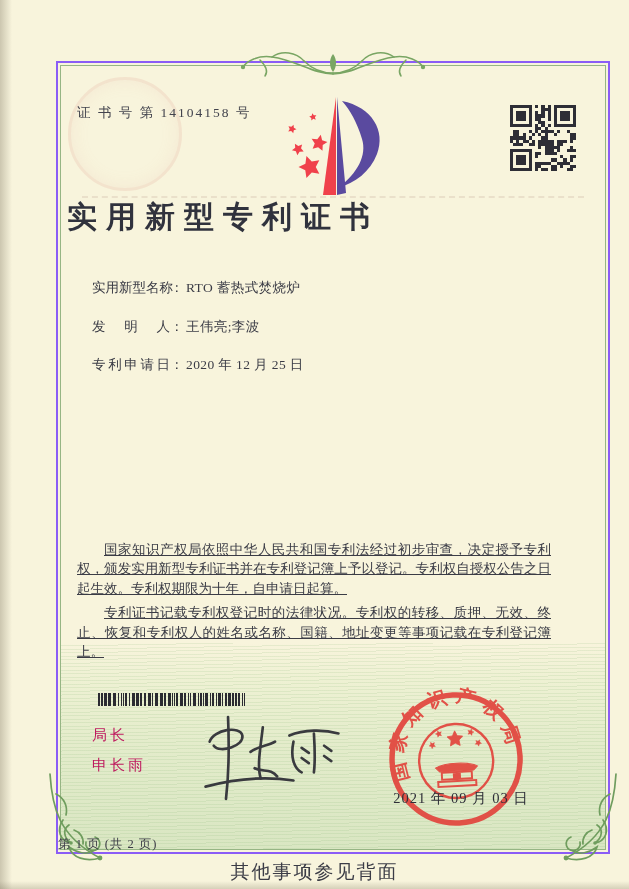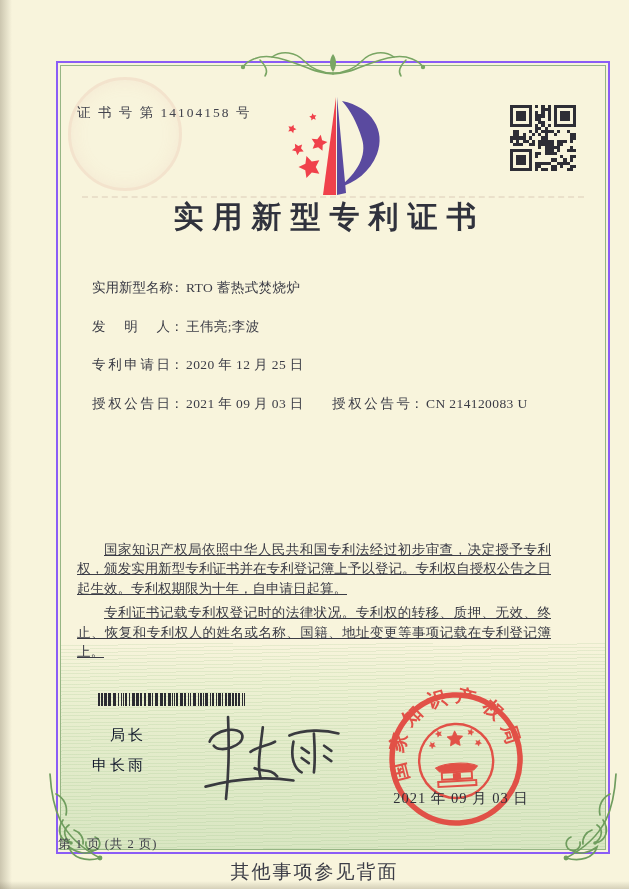--- a/index.html
+++ b/index.html
@@ -30,37 +30,37 @@
     box-shadow:inset 0 0 18px rgba(226,158,145,0.12);}
 
   .microtext-band{position:absolute;left:24px;right:24px;top:133px;height:0;
     border-top:2px dashed rgba(186,156,142,0.22);}
 
   .cert-no{position:absolute;left:19px;top:41px;font-size:13.5px;letter-spacing:2px;color:#42434d;}
 
   .logo{position:absolute;left:212px;top:28px;width:116px;height:112px;}
   .qr{position:absolute;left:452px;top:42px;width:66px;height:66px;}
 
-  .title{position:absolute;left:0;right:16px;top:134px;text-align:center;
+  .title{position:absolute;left:0;right:16px;top:134px;text-align:left;
     font-size:30px;font-weight:600;letter-spacing:9px;text-indent:9px;color:#30323d;}
 
   .fields{position:absolute;left:34px;top:216px;width:486px;font-size:13.5px;color:#3b3c46;}
   .frow{height:38.6px;white-space:nowrap;}
   .flabel{display:inline-block;width:78px;text-align:justify;text-align-last:justify;}
   .fcolon{display:inline-block;width:16px;}
   .fvalue{letter-spacing:0.4px;}
   .pairs{display:inline-block;width:240px;}
 
   .paras{position:absolute;left:19px;top:477px;width:474px;font-size:13.5px;
     line-height:19.4px;text-align:justify;color:#3b3c46;}
   .paras p{margin:0 0 5px 0;text-indent:2em;text-decoration:underline;}
 
   .barcode{position:absolute;left:39px;top:630px;width:152px;height:13px;}
 
-  .director{position:absolute;left:34px;top:663px;font-size:15px;letter-spacing:3px;color:#0f172a;text-align:right;}
+  .director{position:absolute;left:34px;top:663px;font-size:15px;letter-spacing:3px;color:#be185d;}
   .director div{margin-bottom:11px;}
   .signature{position:absolute;left:136px;top:648px;width:156px;height:92px;}
 
   .seal{position:absolute;left:327px;top:624px;width:142px;height:142px;transform:rotate(-3deg);opacity:0.93;}
   .seal-date{position:absolute;left:330px;top:726px;width:146px;text-align:center;
     font-size:14.5px;letter-spacing:1px;color:#2e2f38;z-index:3;}
 
   .page-indicator{position:absolute;left:0;right:0;top:773px;text-align:left;
     font-size:12.5px;letter-spacing:1px;color:#3b3c46;}
 
@@ -302,23 +302,20 @@
     <div class="fields">
       <div class="frow">
         <span class="flabel">实用新型名称</span><span class="fcolon">：</span><span class="fvalue">RTO 蓄热式焚烧炉</span>
       </div>
       <div class="frow">
         <span class="flabel">发明人</span><span class="fcolon">：</span><span class="fvalue">王伟亮;李波</span>
       </div>
       <div class="frow">
         <span class="flabel">专利申请日</span><span class="fcolon">：</span><span class="fvalue">2020 年 12 月 25 日</span>
       </div>
-      <div class="frow">
-        <span class="pairs"><span class="flabel">授权公告日</span><span class="fcolon">：</span><span class="fvalue">2021 年 09 月 03 日</span></span><span><span class="flabel">授权公告号</span><span class="fcolon">：</span><span class="fvalue">CN 214120083 U</span></span>
-      </div>
     </div>
 
     <div class="paras">
       <p>国家知识产权局依照中华人民共和国专利法经过初步审查，决定授予专利权，颁发实用新型专利证书并在专利登记簿上予以登记。专利权自授权公告之日起生效。专利权期限为十年，自申请日起算。</p>
       <p>专利证书记载专利权登记时的法律状况。专利权的转移、质押、无效、终止、恢复和专利权人的姓名或名称、国籍、地址变更等事项记载在专利登记簿上。</p>
     </div>
 
     <svg class="barcode" viewBox="0 0 152 13" preserveAspectRatio="none">
       <g id="bc-bars" fill="#2b2b31">
           <rect x="1" y="0" width="2" height="13"></rect>

